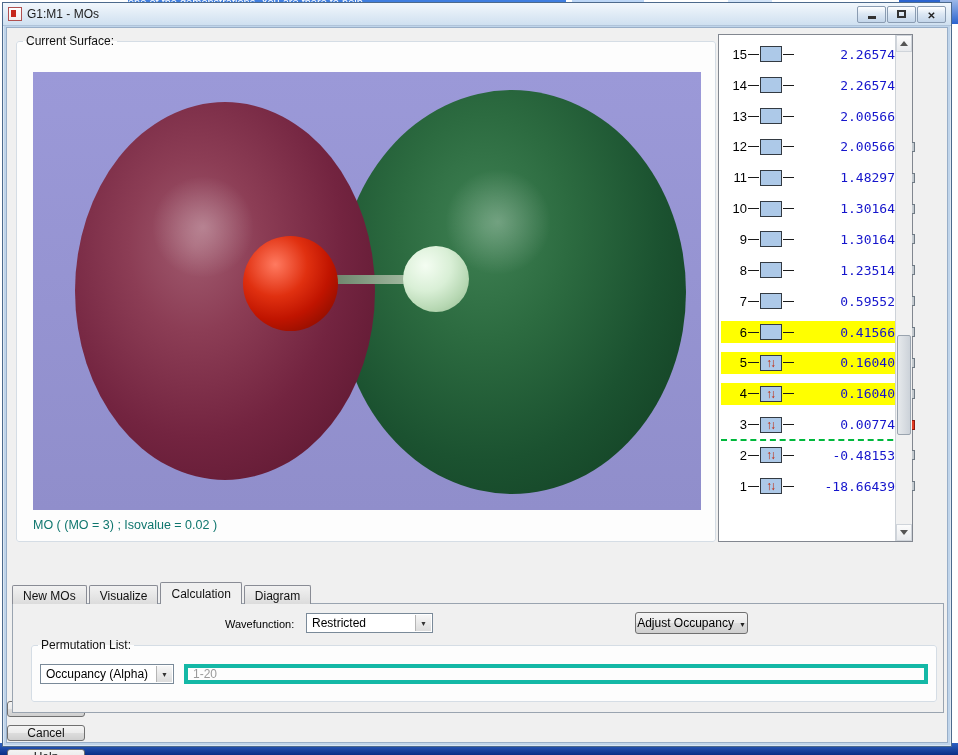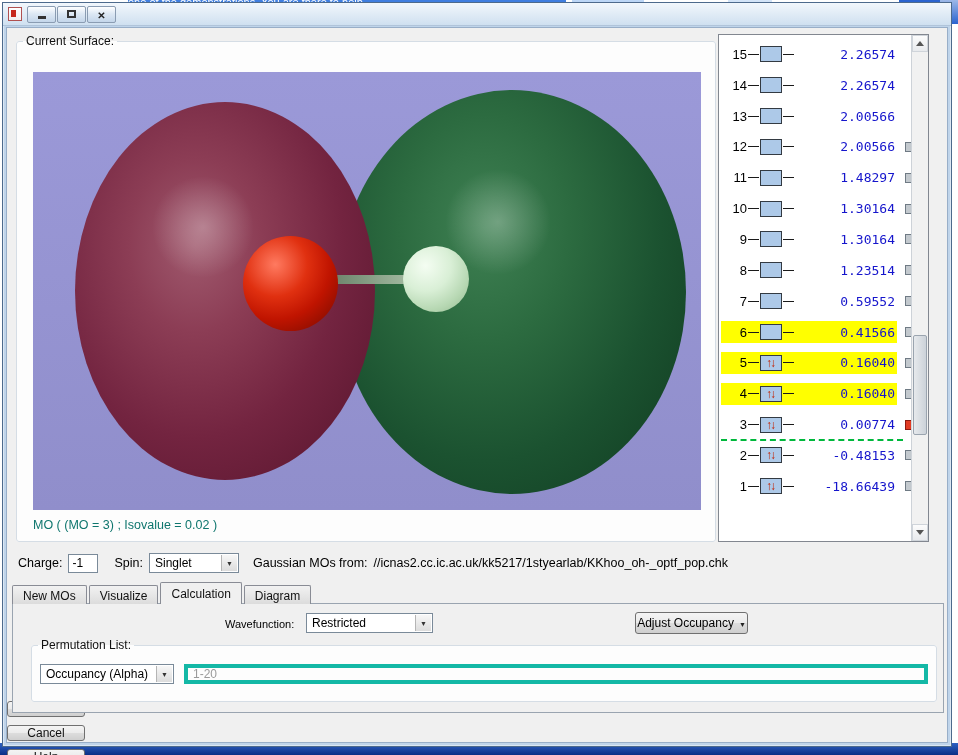--- a/index.html
+++ b/index.html
@@ -98,21 +98,21 @@
     background:radial-gradient(circle at 34% 30%, #ff7a60 0%, #e03010 35%, #c01400 60%, #6e0a00 100%);
   }
   .atom-h {
     left:370px; top:174px; width:66px; height:66px;
     background:radial-gradient(circle at 34% 30%, #f4fdf2 0%, #d9efd6 40%, #b6d7b2 70%, #8fb58c 100%);
   }
   .scene-caption { position:absolute; left:16px; top:470px; font-size:12.5px; color:#0f766e; }
 
   
   .mo-panel {
-    position:absolute; left:711px; top:6px; width:211px; height:508px;
+    position:absolute; left:711px; top:6px; width:195px; height:508px;
     background:#ffffff; border:1px solid #828790;
   }
   .mo-rows { position:absolute; left:0; top:4px; right:18px; }
   .mo-row { height:30.85px; display:flex; align-items:center; position:relative; padding-left:2px; }
   .mo-main { display:flex; align-items:center; height:22px; padding:0 2px; }
   .mo-row.selected .mo-main { background:#ffff00; }
   .mo-num { width:24px; text-align:right; font-size:13px; color:#000; }
   .conn { width:11px; height:1px; background:#1a1a1a; margin:0 1px; }
   .mo-box {
     width:22px; height:16px; background:#adc9e8; border:1px solid #333a42;
@@ -223,20 +223,21 @@
 <div class="bg-frag bg-sel-text"><span>one of the demonstrations.  You are there to help</span></div>
 <div class="bg-frag bg-f1"></div>
 <div class="bg-frag bg-f2"></div>
 <div class="bg-frag bg-f3"></div>
 <div class="bg-frag bg-f4"></div>
 <div class="bg-bottom"></div>
 
 <div class="window">
   <div class="titlebar">
     <div class="win-icon"></div>
+    <div class="title-text">G1:M1 - MOs</div>
     <div class="win-btns">
       <div class="win-btn">
           <span class="glyph-min"></span>
         </div>
       <div class="win-btn">
           <span class="glyph-max"></span>
         </div>
       <div class="win-btn">
           <span class="glyph-close"></span>
         </div>
@@ -430,32 +431,20 @@
         <div class="sb-btn sb-up">
             <span class="tri-up"></span>
           </div>
         <div class="sb-thumb"></div>
         <div class="sb-btn sb-down">
             <span class="tri-down"></span>
           </div>
       </div>
     </div>
 
-    <div class="charge-row">
-      <span>Charge:</span>
-      <input class="charge-input" value="-1" style="">
-      <span class="spin-label">Spin:</span>
-      <div class="combo spin-combo">
-        <span>Singlet</span>
-        <span class="arrow-btn"></span>
-      </div>
-      <span class="source-text">
-        <span>Gaussian MOs from:</span><span class="path">//icnas2.cc.ic.ac.uk/kk5217/1styearlab/KKhoo_oh-_optf_pop.chk</span>
-      </span>
-    </div>
 
     <div class="tabs">
       <div class="tab">New MOs</div>
       <div class="tab">Visualize</div>
       <div class="tab active">Calculation</div>
       <div class="tab">Diagram</div>
     </div>
 
     <div class="tab-panel">
       <span class="wf-label">Wavefunction:</span>

